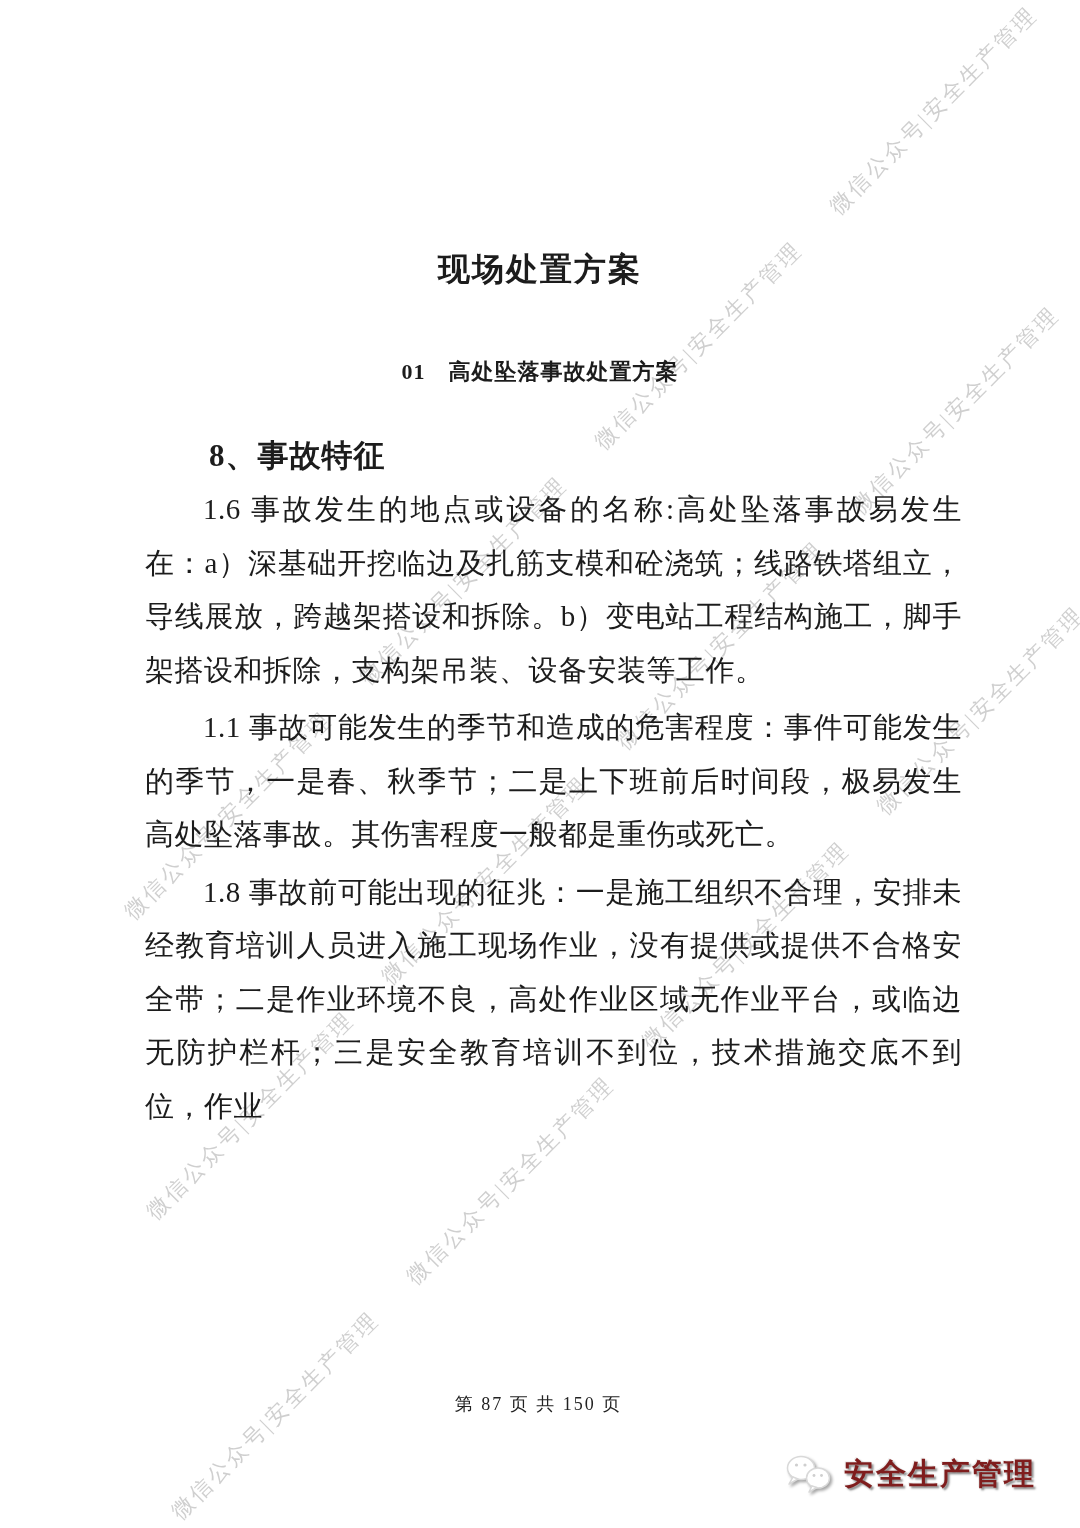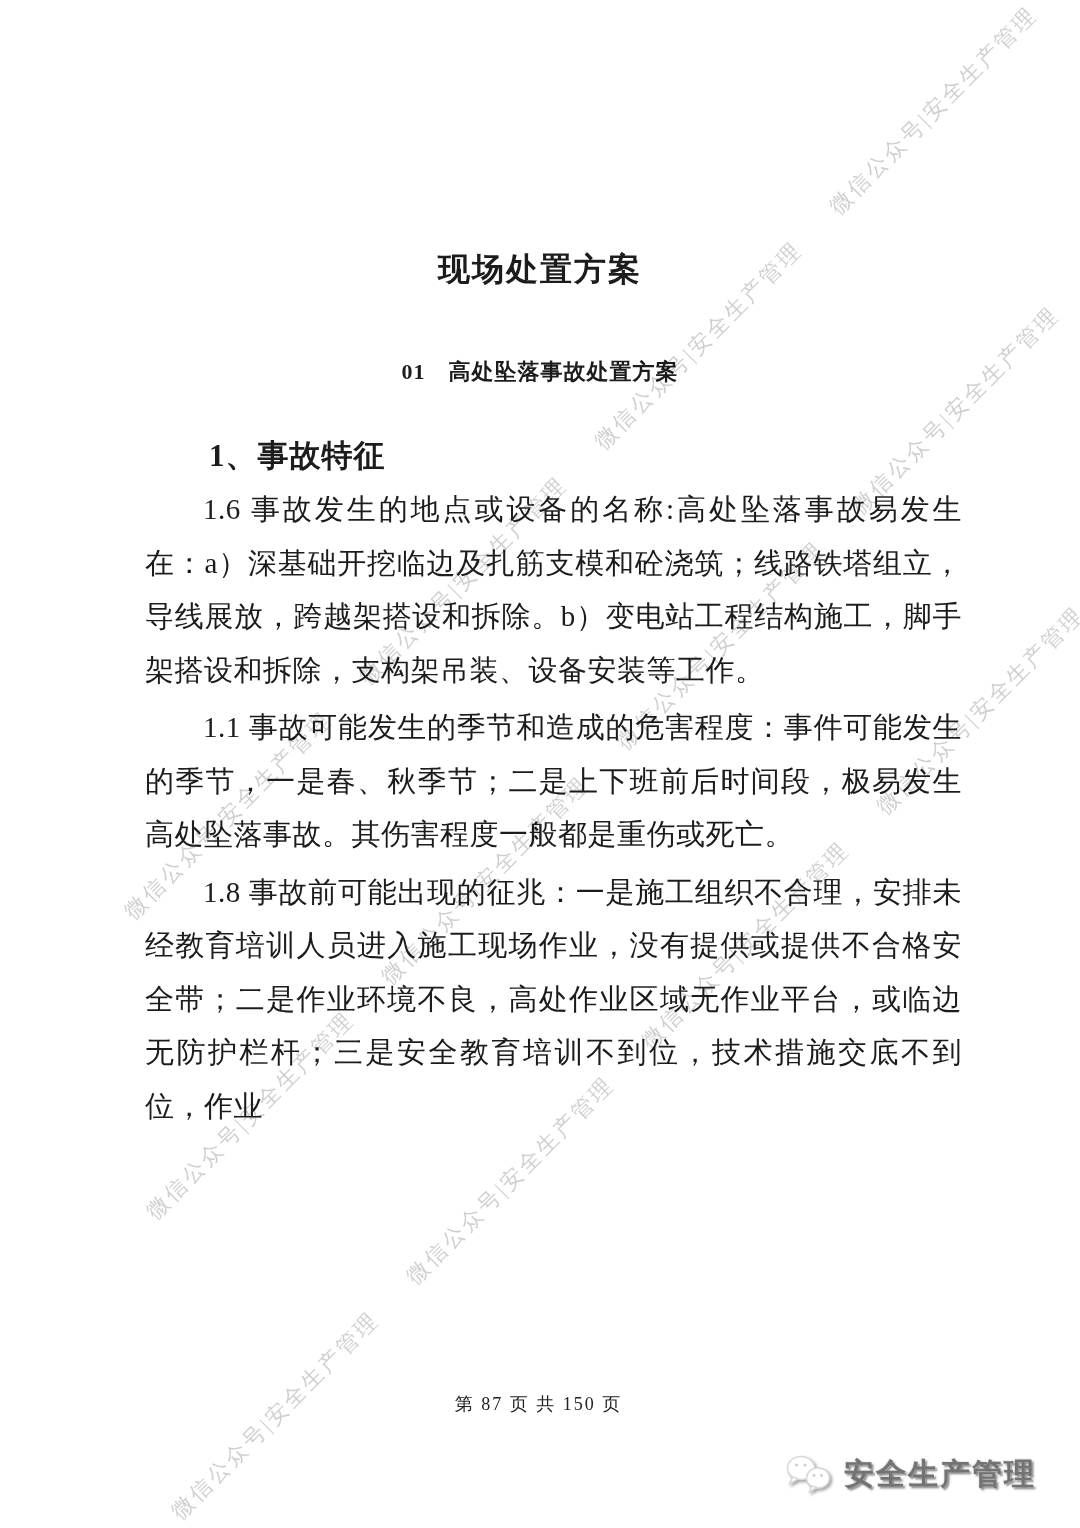--- a/index.html
+++ b/index.html
@@ -99,21 +99,21 @@
     display: flex;
     align-items: center;
     gap: 9px;
     z-index: 2;
   }
   .footer-brand .brand-label {
     font-family: "Liberation Sans", "DejaVu Sans", sans-serif;
     font-size: 30px;
     font-weight: bold;
     letter-spacing: 2px;
-    color: #737373;
+    color: #7f1d1d;
     text-shadow: 2px 2px 2px #8e8e8e, -1px -1px 0 #ededed;
   }
   .wechat-icon svg {
     display: block;
     filter: drop-shadow(2px 2px 1.5px #a5a5a5);
   }
 </style>
 </head>
 <body>
 
@@ -122,21 +122,21 @@
   <div class="watermark-layer">
     <div class="watermark-stripe wm1">微信公众号|安全生产管理　　微信公众号|安全生产管理　　微信公众号|安全生产管理　　微信公众号|安全生产管理　　微信公众号|安全生产管理　　微信公众号|安全生产管理</div>
     <div class="watermark-stripe wm2">微信公众号|安全生产管理　　微信公众号|安全生产管理　　微信公众号|安全生产管理　　微信公众号|安全生产管理　　微信公众号|安全生产管理　　微信公众号|安全生产管理</div>
     <div class="watermark-stripe wm3">微信公众号|安全生产管理　　微信公众号|安全生产管理　　微信公众号|安全生产管理　　微信公众号|安全生产管理　　微信公众号|安全生产管理　　微信公众号|安全生产管理</div>
   </div>
 
   <div class="content">
     <h1 class="doc-title">现场处置方案</h1>
     <h2 class="doc-subtitle">01　高处坠落事故处置方案</h2>
 
-    <h3 class="section-heading">1、事故特征</h3>
+    <h3 class="section-heading">8、事故特征</h3>
 
     <div class="body-text">
       <p>1.6 事故发生的地点或设备的名称:高处坠落事故易发生在：a）深基础开挖临边及扎筋支模和砼浇筑；线路铁塔组立，导线展放，跨越架搭设和拆除。b）变电站工程结构施工，脚手架搭设和拆除，支构架吊装、设备安装等工作。</p>
       <p>1.1 事故可能发生的季节和造成的危害程度：事件可能发生的季节，一是春、秋季节；二是上下班前后时间段，极易发生高处坠落事故。其伤害程度一般都是重伤或死亡。</p>
       <p>1.8 事故前可能出现的征兆：一是施工组织不合理，安排未经教育培训人员进入施工现场作业，没有提供或提供不合格安全带；二是作业环境不良，高处作业区域无作业平台，或临边无防护栏杆；三是安全教育培训不到位，技术措施交底不到位，作业</p>
     </div>
   </div>
 
   <div class="pagination">第 87 页 共 150 页</div>
 

